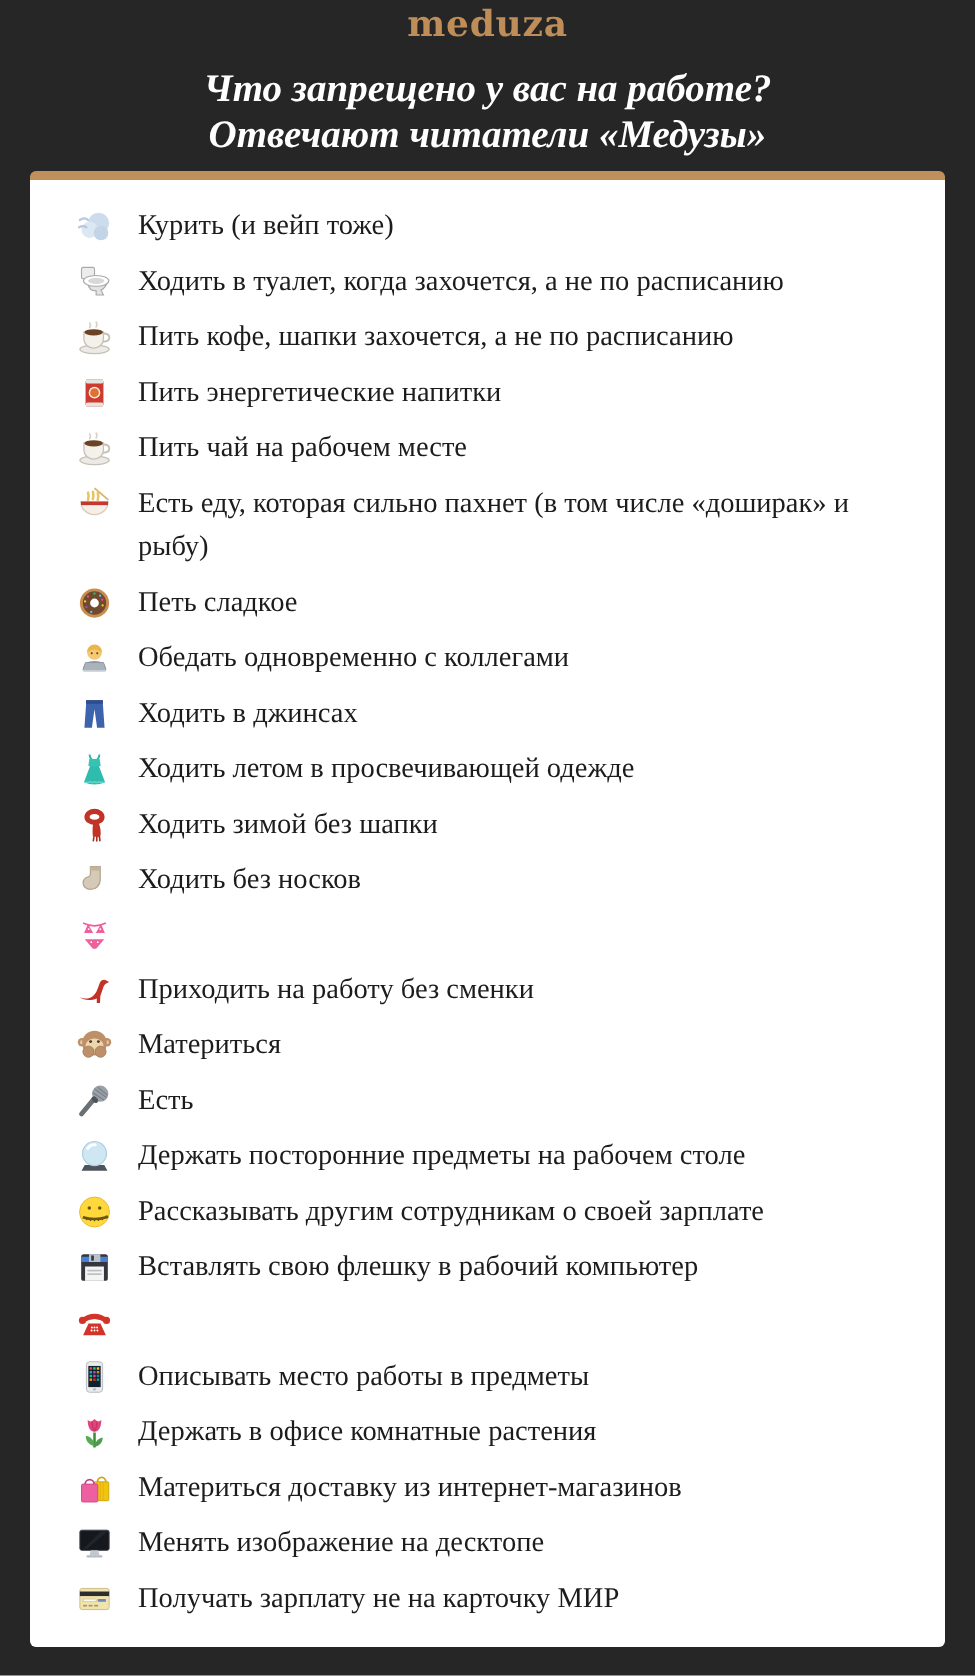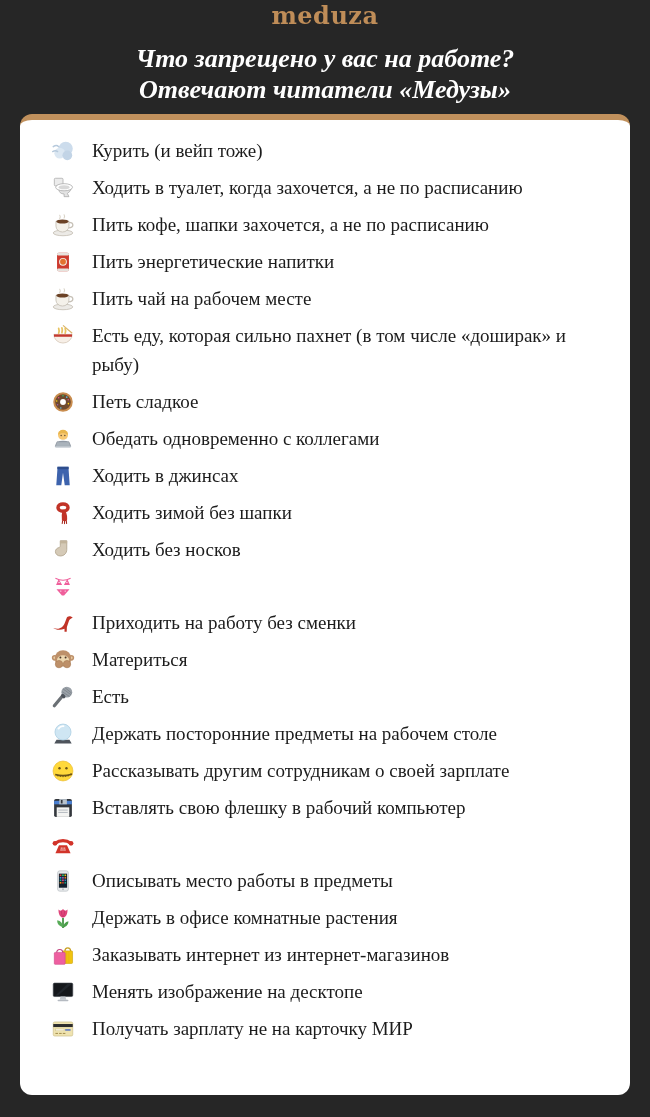--- a/index.html
+++ b/index.html
@@ -25,21 +25,21 @@
     color: #ffffff;
     font-weight: 700;
     font-size: 26px;
     line-height: 31px;
     font-style: italic;
   }
   .card {
     margin: 9px 20px 0 20px;
     background: #ffffff;
     border-top: 6px solid #c0905c;
-    border-radius: 12px;
+    border-radius: 4px;
     padding: 16px 28px 10px 30px;
     min-height: 981px;
   }
   ul.forbidden-list { list-style: none; margin: 0; padding: 0; }
   li.row {
     display: flex;
     align-items: flex-start;
     gap: 16px;
     margin-bottom: 8px;
   }
@@ -324,20 +324,28 @@
         <span class="emoji-wrap">
           <svg class="emoji" viewBox="0 0 24 24" aria-hidden="true">
             <use href="#jeans-icon"></use>
           </svg>
         </span>
         <span class="label">Ходить в джинсах</span>
       </li>
       <li class="row">
         <span class="emoji-wrap">
           <svg class="emoji" viewBox="0 0 24 24" aria-hidden="true">
+            <use href="#dress-icon"></use>
+          </svg>
+        </span>
+        <span class="label">Ходить летом в просвечивающей одежде</span>
+      </li>
+      <li class="row">
+        <span class="emoji-wrap">
+          <svg class="emoji" viewBox="0 0 24 24" aria-hidden="true">
             <use href="#scarf-icon"></use>
           </svg>
         </span>
         <span class="label">Ходить зимой без шапки</span>
       </li>
       <li class="row">
         <span class="emoji-wrap">
           <svg class="emoji" viewBox="0 0 24 24" aria-hidden="true">
             <use href="#socks-icon"></use>
           </svg>
@@ -421,21 +429,21 @@
           </svg>
         </span>
         <span class="label">Держать в офисе комнатные растения</span>
       </li>
       <li class="row">
         <span class="emoji-wrap">
           <svg class="emoji" viewBox="0 0 24 24" aria-hidden="true">
             <use href="#shopping-bags-icon"></use>
           </svg>
         </span>
-        <span class="label">Заказывать интернет из интернет-магазинов</span>
+        <span class="label">Материться доставку из интернет-магазинов</span>
       </li>
       <li class="row">
         <span class="emoji-wrap">
           <svg class="emoji" viewBox="0 0 24 24" aria-hidden="true">
             <use href="#desktop-computer-icon"></use>
           </svg>
         </span>
         <span class="label">Менять изображение на десктопе</span>
       </li>
       <li class="row">

